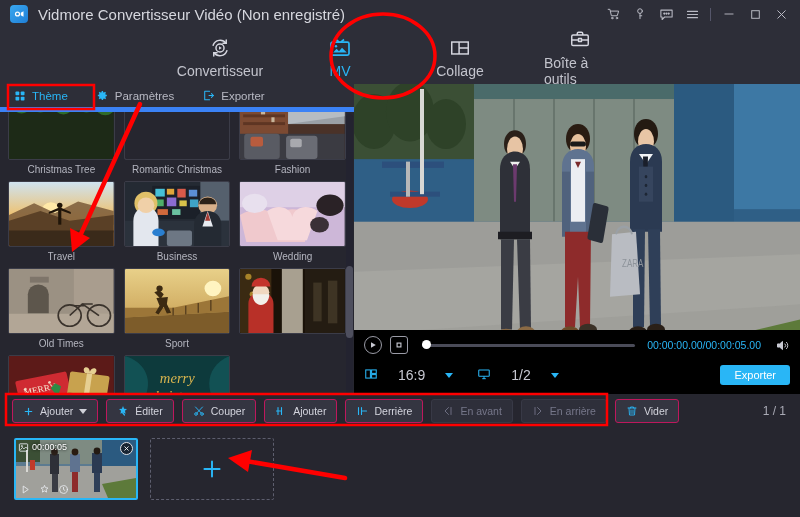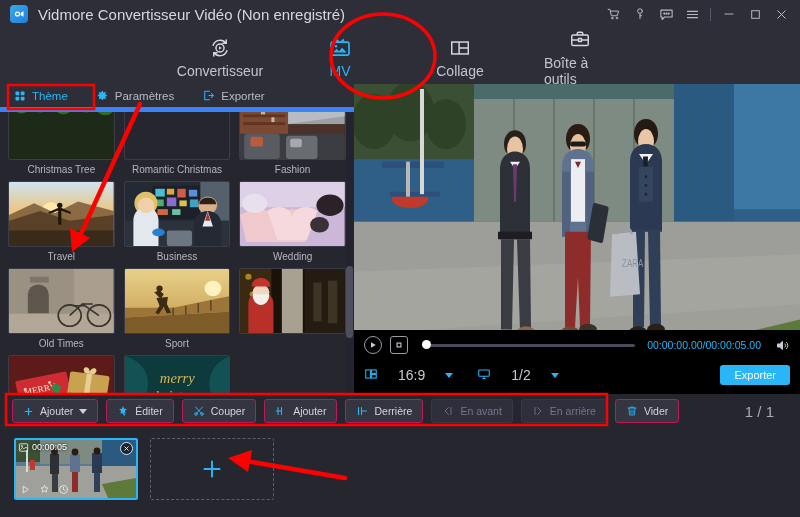--- a/index.html
+++ b/index.html
@@ -127,21 +127,21 @@
     display:flex;align-items:center;padding-left:12px;gap:8px;background:#26262f;
   }
   .tbtn{
     display:flex;align-items:center;gap:6px;height:24px;padding:0 10px;
     background:#343541;border:1px solid #be185d;border-radius:3px;
     color:#d3d4dd;font-size:10.5px;white-space:nowrap;
   }
   .tbtn.dim{color:#76778a;background:#2e2f3a;border-color:#383946;}
   .tbtn .ticon{display:flex;align-items:center;color:#29b6f6;}
   .tbtn.dim .ticon{color:#6c6d80;}
-  .pagecount{margin-left:auto;margin-right:26px;color:#a9aab5;font-size:15px;}
+  .pagecount{margin-left:auto;margin-right:14px;color:#a9aab5;font-size:12px;}
 
   
   .timeline{
     position:absolute;left:0;top:428px;width:800px;height:89px;background:#26262f;
     padding:10px 0 0 14px;display:flex;gap:12px;
   }
   .clip{
     width:124px;height:62px;border:2px solid #29b6f6;border-radius:2px;position:relative;
     overflow:hidden;background:#000;
   }

